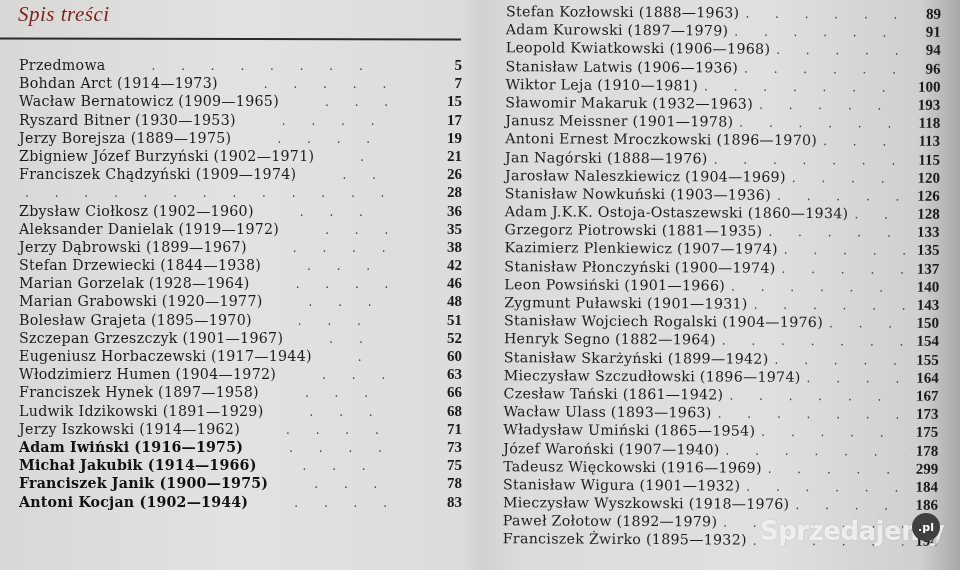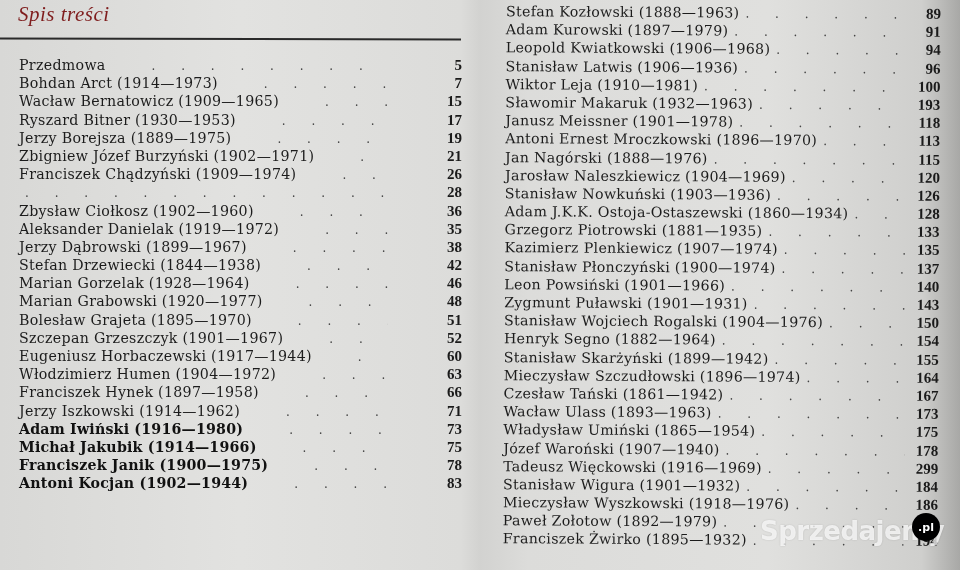--- a/index.html
+++ b/index.html
@@ -44,21 +44,21 @@
   .right .page-num { margin-right:4px; }
   .dark .name { color:#111; font-weight:bold; letter-spacing:0.2px; }
   .watermark {
     position:absolute; left:760px; top:516px;
     font-family:"DejaVu Sans", sans-serif; font-size:26px; font-weight:bold;
     color:rgba(255,255,255,0.75); letter-spacing:-0.5px;
     text-shadow:0 0 2px rgba(0,0,0,0.15);
   }
   .wm-badge {
     position:absolute; left:912px; top:513px; width:28px; height:28px;
-    border-radius:50%; background:#000000; color:#fff;
+    border-radius:50%; background:#404040; color:#fff;
     font-family:"DejaVu Sans", sans-serif; font-size:11px; font-weight:bold;
     display:flex; align-items:center; justify-content:center;
   }
 </style>
 </head>
 <body>
 
 <div class="page left">
   <div class="title">Spis treści</div>
   <div class="rule"></div>
@@ -151,26 +151,31 @@
         <span class="name">Włodzimierz Humen (1904—1972)</span>
         <span class="dots"></span>
         <span class="page-num">63</span>
       </li>
       <li class="entry">
         <span class="name">Franciszek Hynek (1897—1958)</span>
         <span class="dots"></span>
         <span class="page-num">66</span>
       </li>
       <li class="entry">
+        <span class="name">Ludwik Idzikowski (1891—1929)</span>
+        <span class="dots"></span>
+        <span class="page-num">68</span>
+      </li>
+      <li class="entry">
         <span class="name">Jerzy Iszkowski (1914—1962)</span>
         <span class="dots"></span>
         <span class="page-num">71</span>
       </li>
       <li class="entry dark">
-        <span class="name">Adam Iwiński (1916—1980)</span>
+        <span class="name">Adam Iwiński (1916—1975)</span>
         <span class="dots"></span>
         <span class="page-num">73</span>
       </li>
       <li class="entry dark">
         <span class="name">Michał Jakubik (1914—1966)</span>
         <span class="dots"></span>
         <span class="page-num">75</span>
       </li>
       <li class="entry dark">
         <span class="name">Franciszek Janik (1900—1975)</span>

